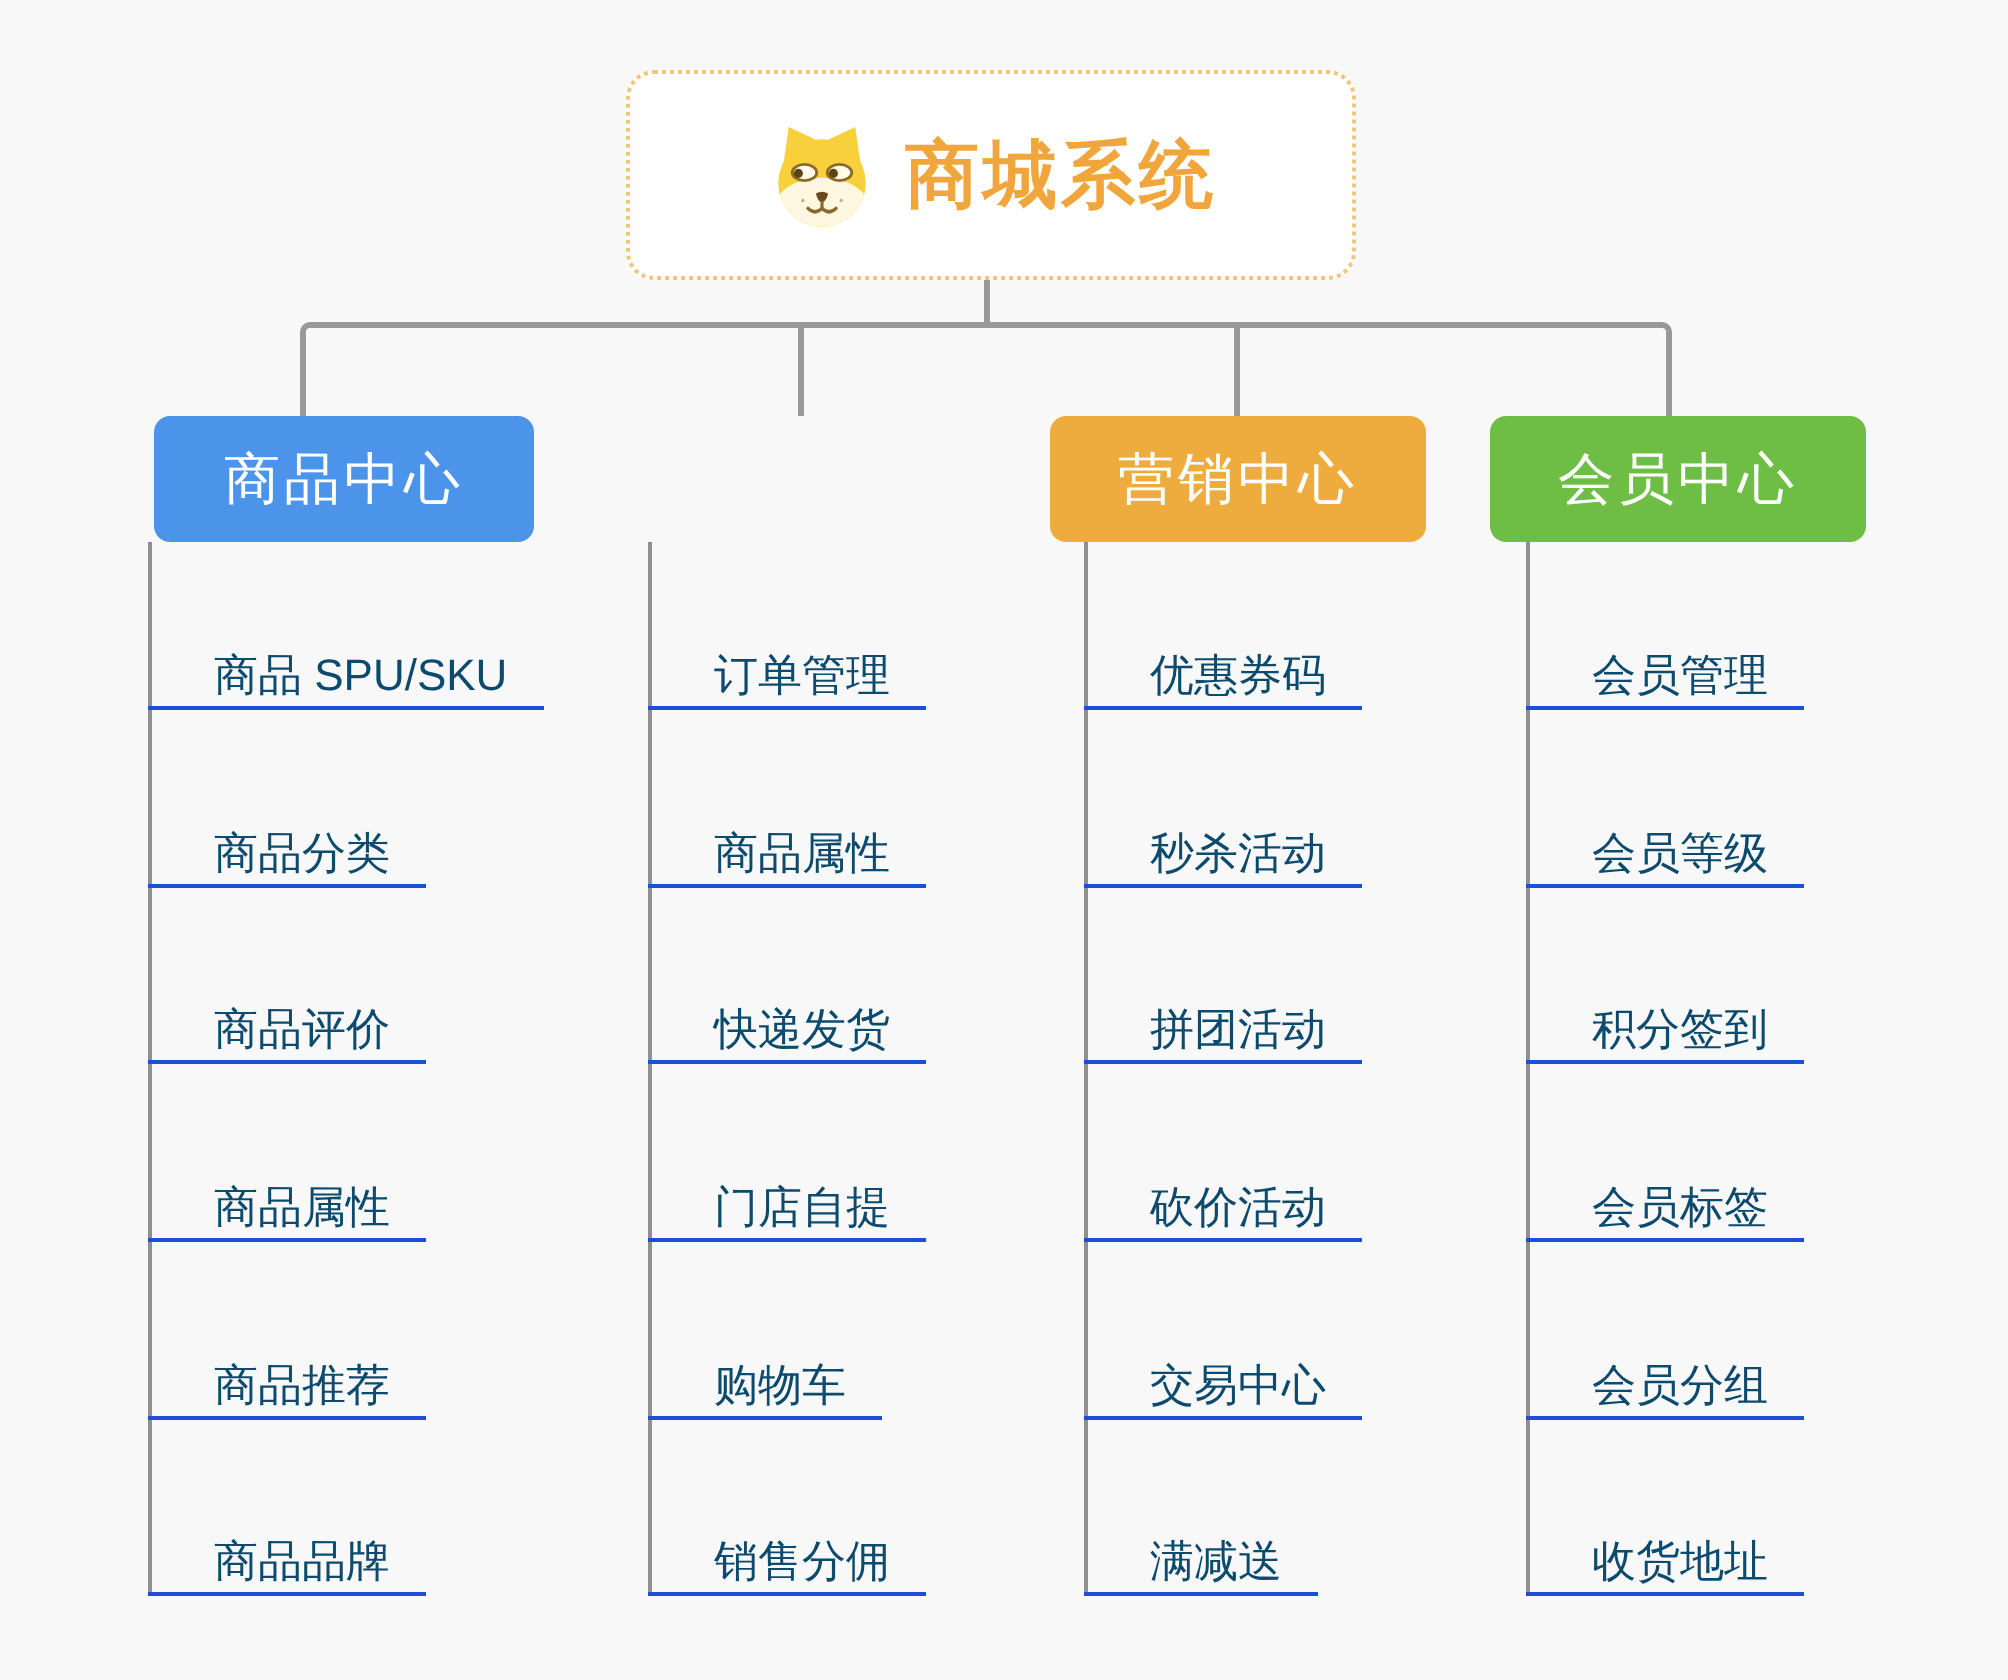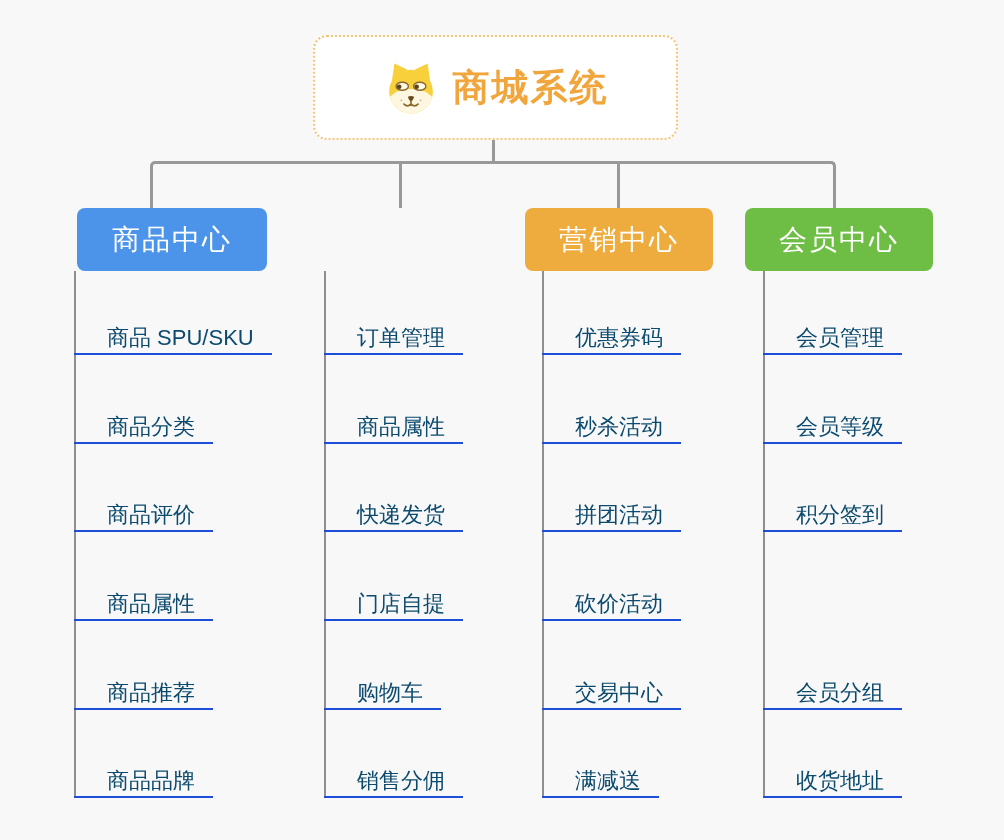--- a/index.html
+++ b/index.html
@@ -140,16 +140,17 @@
   <div class="leaf c3 r1">优惠券码</div>
   <div class="leaf c3 r2">秒杀活动</div>
   <div class="leaf c3 r3">拼团活动</div>
   <div class="leaf c3 r4">砍价活动</div>
   <div class="leaf c3 r5">交易中心</div>
   <div class="leaf c3 r6">满减送</div>
 
   <div class="leaf c4 r1">会员管理</div>
   <div class="leaf c4 r2">会员等级</div>
   <div class="leaf c4 r3">积分签到</div>
+  <div class="leaf c4 r4">会员标签</div>
   <div class="leaf c4 r5">会员分组</div>
   <div class="leaf c4 r6">收货地址</div>
 
 </div>
 
 </body></html>

